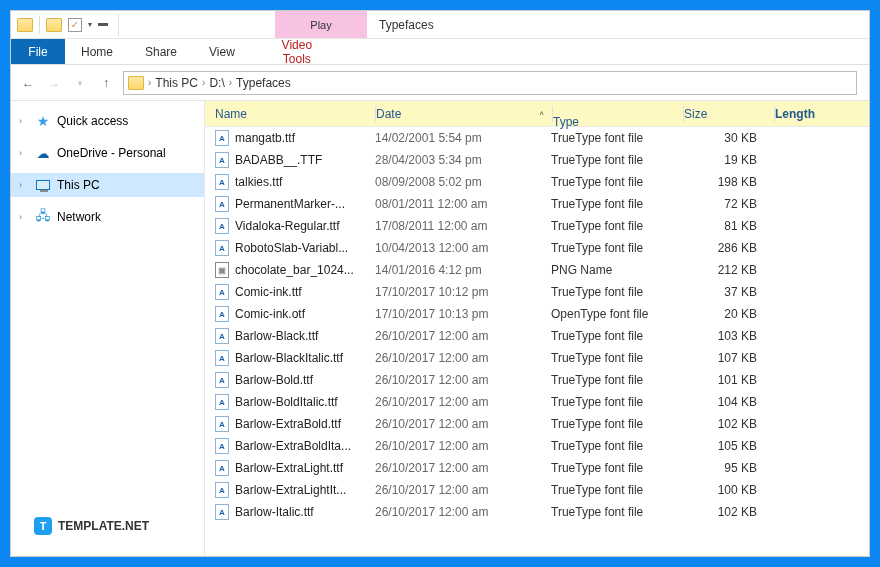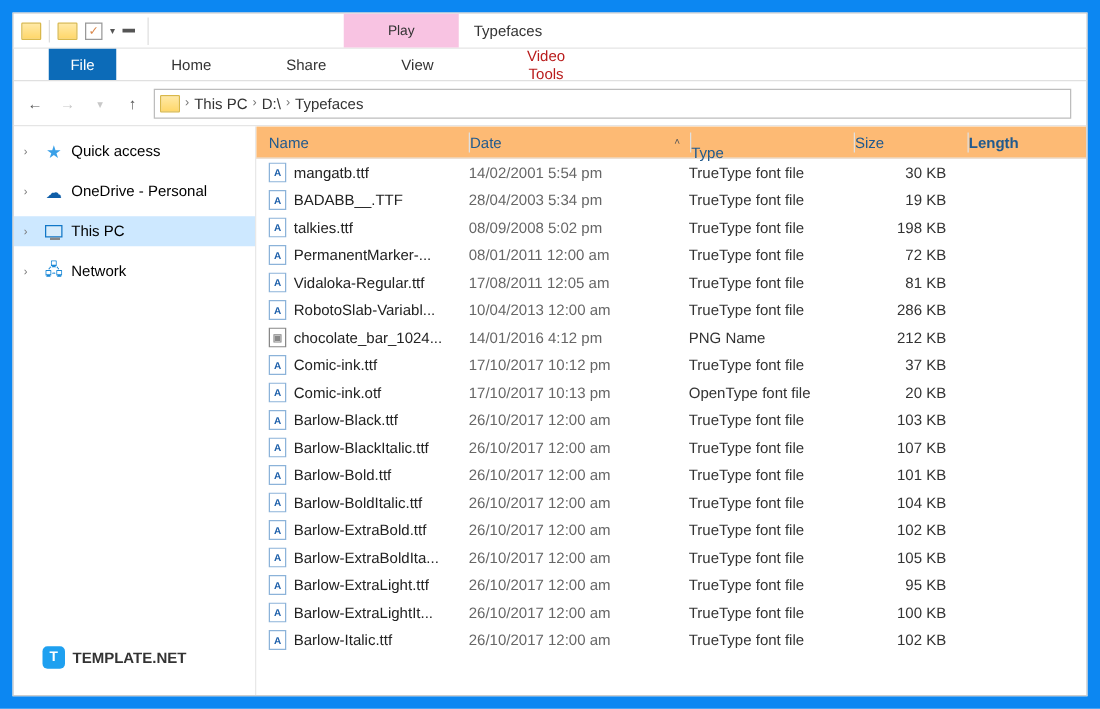--- a/index.html
+++ b/index.html
@@ -65,21 +65,20 @@
   border-bottom: 1px solid #e0e0e0;
   font-size: 12px;
   align-items: stretch;
 }
 .tab {
   padding: 12px 16px;
   display: flex;
   align-items: center;
   cursor: pointer;
   color: #333;
-  margin-left: 28px;
 }
 .tab.file {
   background: #0c6bb8;
   color: #fff;
 }
 .tab.context-wrap { position: relative; width: 92px; text-align:center; justify-content:center; color:#b91c1c;}
 .tabs-spacer { flex: 1; }
 .ribbon-tabs .tab:nth-child(1){width:54px;justify-content:center;}
 .navbar {
   display: flex;
@@ -146,21 +145,21 @@
   overflow-y: auto;
   overflow-x: hidden;
 }
 .headers {
   display: flex;
   height: 26px;
   align-items: center;
   border-bottom: 1px solid #e8e8e8;
   color: #215a8e;
   font-size: 12px;
-  position: sticky; top: 0; background:#fdba74;
+  position: sticky; top: 0; background:#fef9c3;
 }
 .col-name { width: 170px; padding-left: 10px; display:flex; align-items:center;}
 .col-date { width: 176px; display:flex; align-items:center; gap:4px;}
 .col-type { width: 130px; margin-top: 16px; }
 .col-size { width: 90px; text-align: right; padding-right: 14px;}
 .col-length { width: 70px; font-weight: bold; }
 .col-sep { width:1px; height:16px; background:#e0e0e0;}
 .sort-arrow { font-size: 8px; color:#555; margin-left: auto; margin-right: 8px;}
 .row {
   display: flex;
@@ -331,21 +330,21 @@
             </div>
             <div class="cell-date">08/01/2011 12:00 am</div>
             <div class="cell-type">TrueType font file</div>
             <div class="cell-size">72 KB</div>
           </div>
           <div class="row">
             <div class="cell-name">
               <span class="file-icon">A</span>
               <span>Vidaloka-Regular.ttf</span>
             </div>
-            <div class="cell-date">17/08/2011 12:05 am</div>
+            <div class="cell-date">17/08/2011 12:00 am</div>
             <div class="cell-type">TrueType font file</div>
             <div class="cell-size">81 KB</div>
           </div>
           <div class="row">
             <div class="cell-name">
               <span class="file-icon">A</span>
               <span>RobotoSlab-Variabl...</span>
             </div>
             <div class="cell-date">10/04/2013 12:00 am</div>
             <div class="cell-type">TrueType font file</div>

